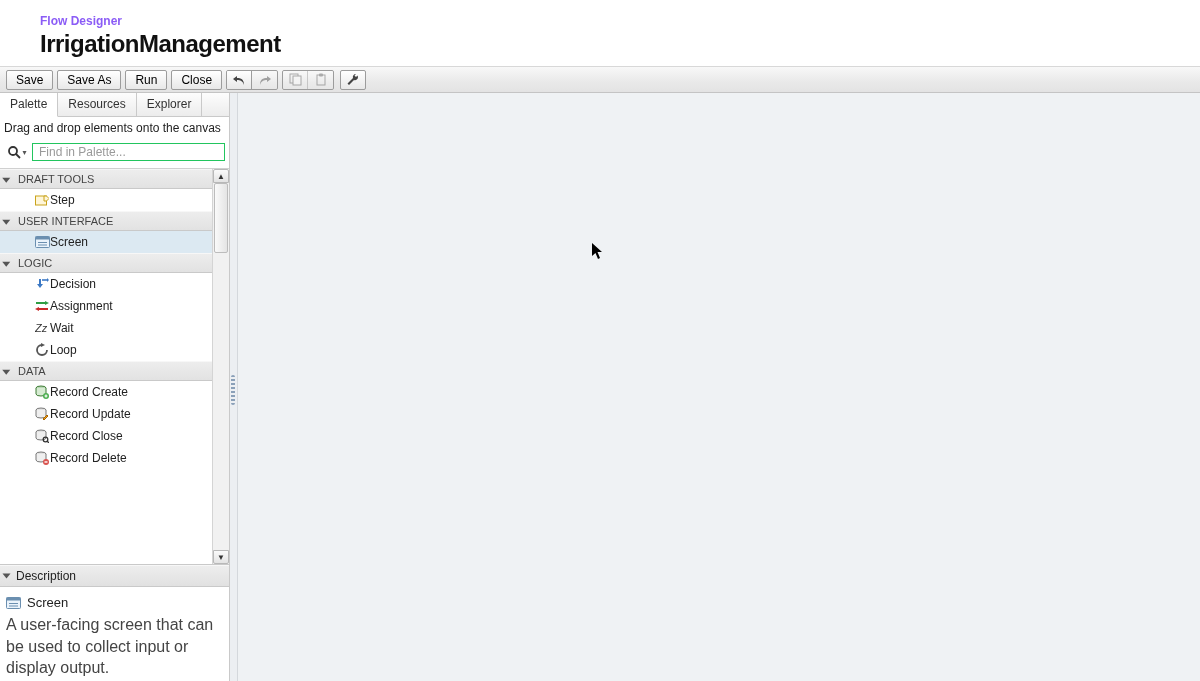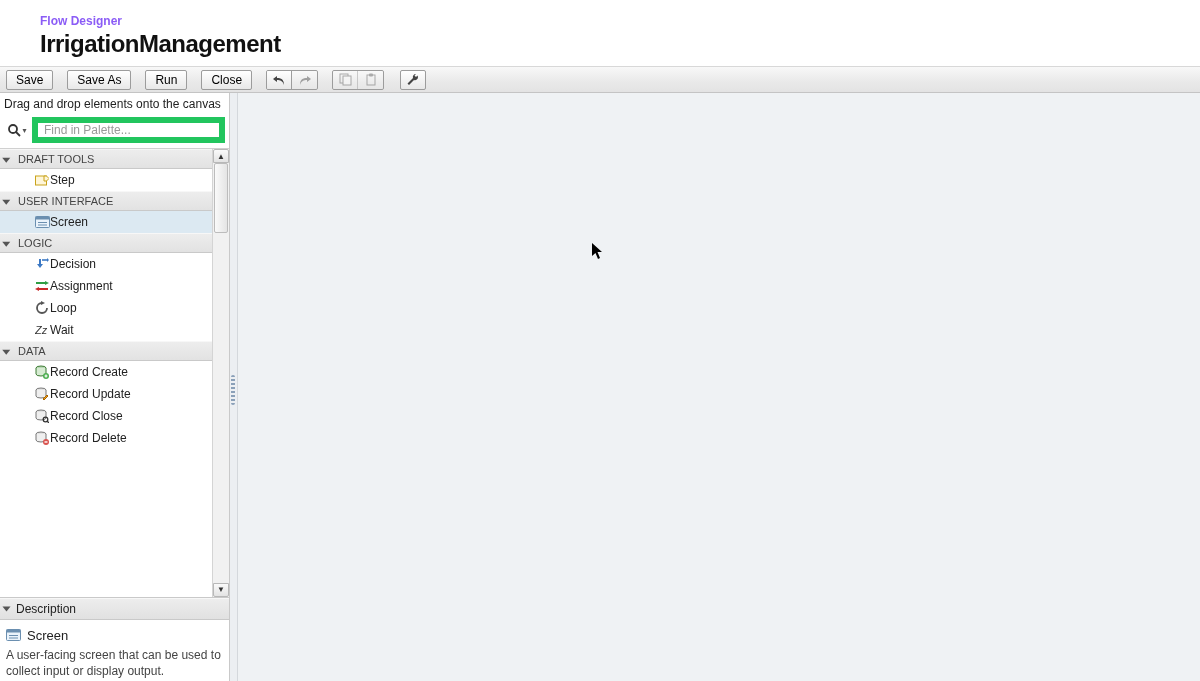--- a/index.html
+++ b/index.html
@@ -32,21 +32,21 @@
 
   
   .toolbar {
     background: linear-gradient(to bottom, #f8f8f8 0%, #e9e9e9 60%, #e3e3e3 100%);
     border-top: 1px solid #d8d8d8;
     border-bottom: 1px solid #c4c4c4;
     height: 27px;
     display: flex;
     align-items: stretch;
     padding-left: 6px;
-    gap: 14px;
+    gap: 4px;
   }
   .btn {
     background: linear-gradient(to bottom, #ffffff, #e8e8e8);
     border: 1px solid #9c9c9c;
     border-radius: 2px;
     font-size: 12px;
     padding: 0 9px;
     height: 20px;
     align-self: center;
     cursor: pointer;
@@ -171,22 +171,22 @@
     cursor: pointer;
     position: relative;
   }
   .search-icon-btn .caret {
     font-size: 8px;
     color: #555;
     margin-left: 1px;
   }
   .search-input {
     flex: 1;
-    height: 26px;
-    border: 6px solid #22c55e;
+    height: 18px;
+    border: 1px solid #22c55e;
     background: #fff;
     padding: 0 6px;
     font-size: 12px;
   }
   .search-input::placeholder { color: #9a9a9a; }
 
   
   .tree-scroll {
     flex: 1;
     position: relative;
@@ -298,21 +298,21 @@
   .desc-title-row {
     display: flex;
     align-items: center;
     gap: 6px;
   }
   .desc-title {
     font-size: 13px;
     color: #222;
   }
   .desc-text {
-    font-size: 12px;
+    font-size: 16px;
     color: #444;
     margin-top: 4px;
     line-height: 1.35;
   }
   svg { display: block; }
 </style>
 </head>
 <body>
 
 <div class="header">
@@ -367,20 +367,25 @@
       <svg width="14" height="14" viewBox="0 0 14 14">
           <path d="M12 4 a3 3 0 0 1 -4 3 L3 12 L1.5 10.5 L7 5 a3 3 0 0 1 3 -4 L8.5 2.5 L10 4 L11.5 2.5 Z" fill="#444"></path>
         </svg>
     </span>
   </div>
 </div>
 
 <div class="main">
 
   <div class="sidebar">
+    <div class="tabs">
+      <div class="tab active">Palette</div>
+      <div class="tab">Resources</div>
+      <div class="tab">Explorer</div>
+    </div>
 
     <div class="hint">Drag and drop elements onto the canvas</div>
 
     <div class="search-wrap">
       <button class="search-icon-btn">
         <span>
           <svg width="14" height="14" viewBox="0 0 14 14">
               <circle cx="6" cy="6" r="4" fill="none" stroke="#333" stroke-width="1.8"></circle>
               <line x1="9" y1="9" x2="13" y2="13" stroke="#333" stroke-width="1.8"></line>
             </svg>
@@ -433,34 +438,34 @@
                 <line x1="1" y1="3" x2="10" y2="3" stroke="#2f9e44" stroke-width="2"></line>
                 <polygon points="10,1 14,3 10,5" fill="#2f9e44"></polygon>
                 <line x1="4" y1="9" x2="13" y2="9" stroke="#c92a2a" stroke-width="2"></line>
                 <polygon points="4,7 0,9 4,11" fill="#c92a2a"></polygon>
               </svg>
           </span>
           <span>Assignment</span>
         </div>
         <div class="tree-item">
           <span class="ico">
+            <svg width="14" height="12" viewBox="0 0 14 12">
+                <text x="0" y="10" font-size="11" font-family="Arial" font-style="italic" fill="#333">Zz</text>
+              </svg>
+          </span>
+          <span>Wait</span>
+        </div>
+        <div class="tree-item">
+          <span class="ico">
             <svg width="14" height="14" viewBox="0 0 14 14">
                 <path d="M12 7 A5 5 0 1 1 7 2" fill="none" stroke="#555" stroke-width="1.8"></path>
                 <polygon points="6,0 10,2 6,4" fill="#555"></polygon>
               </svg>
           </span>
           <span>Loop</span>
-        </div>
-        <div class="tree-item">
-          <span class="ico">
-            <svg width="14" height="12" viewBox="0 0 14 12">
-                <text x="0" y="10" font-size="11" font-family="Arial" font-style="italic" fill="#333">Zz</text>
-              </svg>
-          </span>
-          <span>Wait</span>
         </div>
 
         <div class="cat-header open">DATA</div>
         <div class="tree-item">
           <span class="ico">
             <svg width="14" height="14" viewBox="0 0 14 14">
                 <ellipse cx="6" cy="3" rx="5" ry="2" fill="#b9d8b4" stroke="#3d7a34"></ellipse>
                 <path d="M1 3 L1 9 A5 2 0 0 0 11 9 L11 3" fill="#d6ebd2" stroke="#3d7a34"></path>
                 <circle cx="11" cy="11" r="3" fill="#4caf50"></circle>
                 <path d="M11 9.5 L11 12.5 M9.5 11 L12.5 11" stroke="#fff" stroke-width="1.2"></path>

